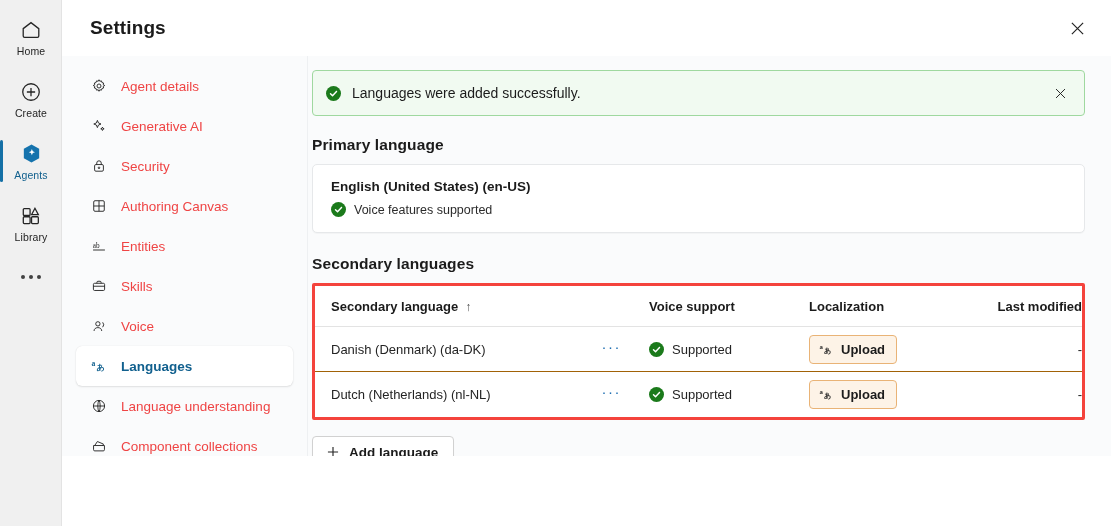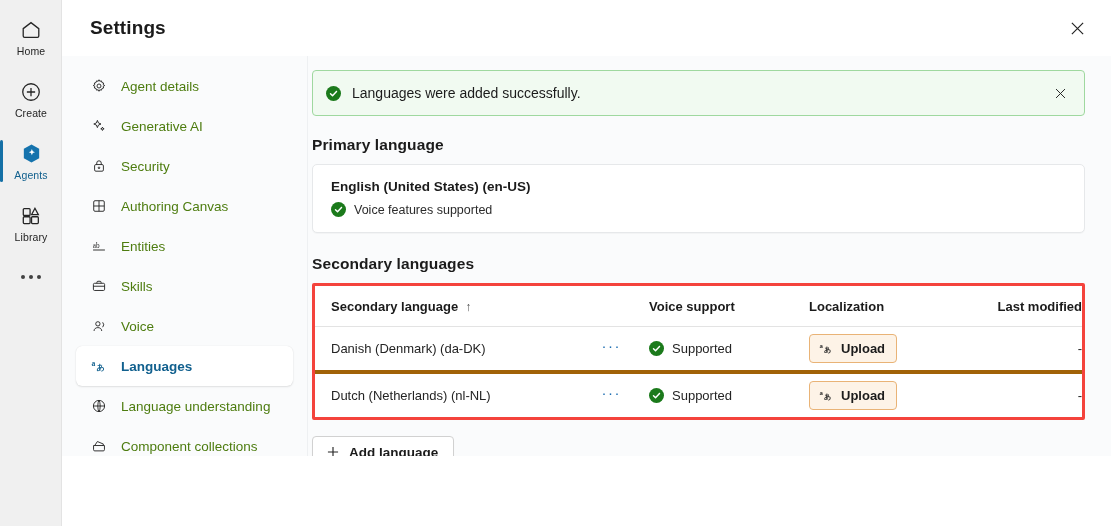--- a/index.html
+++ b/index.html
@@ -72,21 +72,21 @@
     width: 246px; flex: 0 0 246px;
     background: #fafbfc;
     padding: 10px 14px 0 14px;
     border-right: 1px solid #eef0f2;
     overflow: hidden;
   }
   .nav-item {
     display: flex; align-items: center; gap: 13px;
     height: 40px; padding: 0 14px; margin-bottom: 0px;
     border-radius: 6px; cursor: pointer;
-    color: #4d7c0f; font-size: 13.5px;
+    color: #ef4444; font-size: 13.5px;
   }
   .nav-item + .nav-item { margin-top: 0; }
   .nav-item.active {
     background: #ffffff;
     color: #11608e;
     font-weight: 600;
     box-shadow: 0 1px 2px rgba(0,0,0,.10), 0 0 1px rgba(0,0,0,.12);
   }
   .nav-ico { width: 18px; height: 18px; display:flex; align-items:center; justify-content:center; flex:0 0 18px; }
 
@@ -137,21 +137,21 @@
   }
   table { width: 100%; border-collapse: collapse; table-layout: fixed; }
   th {
     text-align: left; font-size: 13px; font-weight: 600; color: #1b1b1b;
     padding: 13px 0 12px 16px; border-bottom: 1px solid #e3e3e3;
     background:#fff;
   }
   th .sort-arrow { margin-left: 7px; font-size: 12px; color: #4a4a4a; font-weight: 400; }
   td {
     font-size: 13px; color: #242424; padding: 0 0 0 16px;
-    height: 45px; vertical-align: middle; border-bottom: 4px solid #a16207;
+    height: 45px; vertical-align: middle; border-bottom: 1px solid #a16207;
     background:#fff;
   }
   tr:last-child td { border-bottom: none; }
   .col-lang { width: 318px; }
   .col-voice { width: 160px; }
   .col-loc { width: 122px; }
   .col-mod { width: auto; text-align: right; }
 
   .lang-cell { display: flex; align-items: center; }
   .lang-name { flex: 1; }

